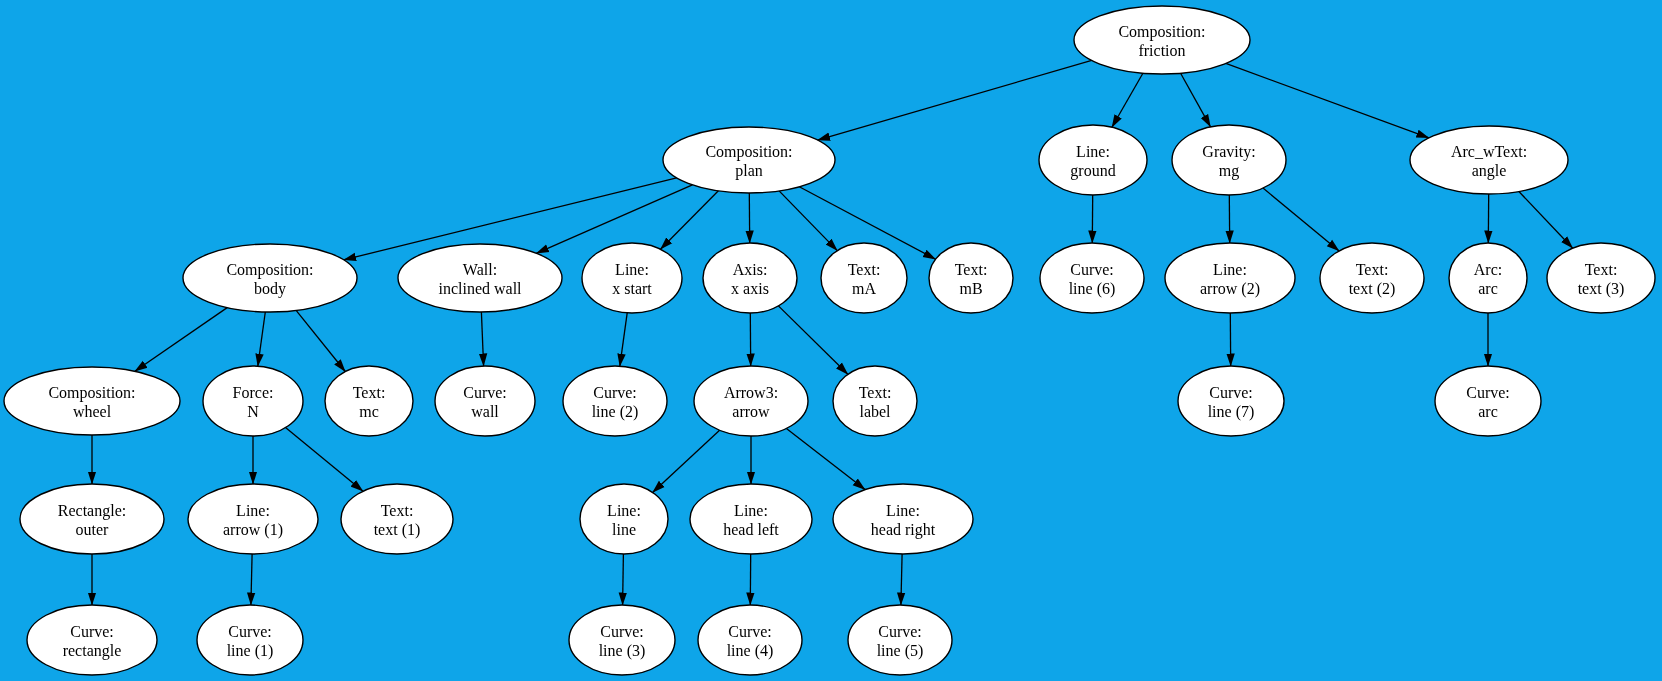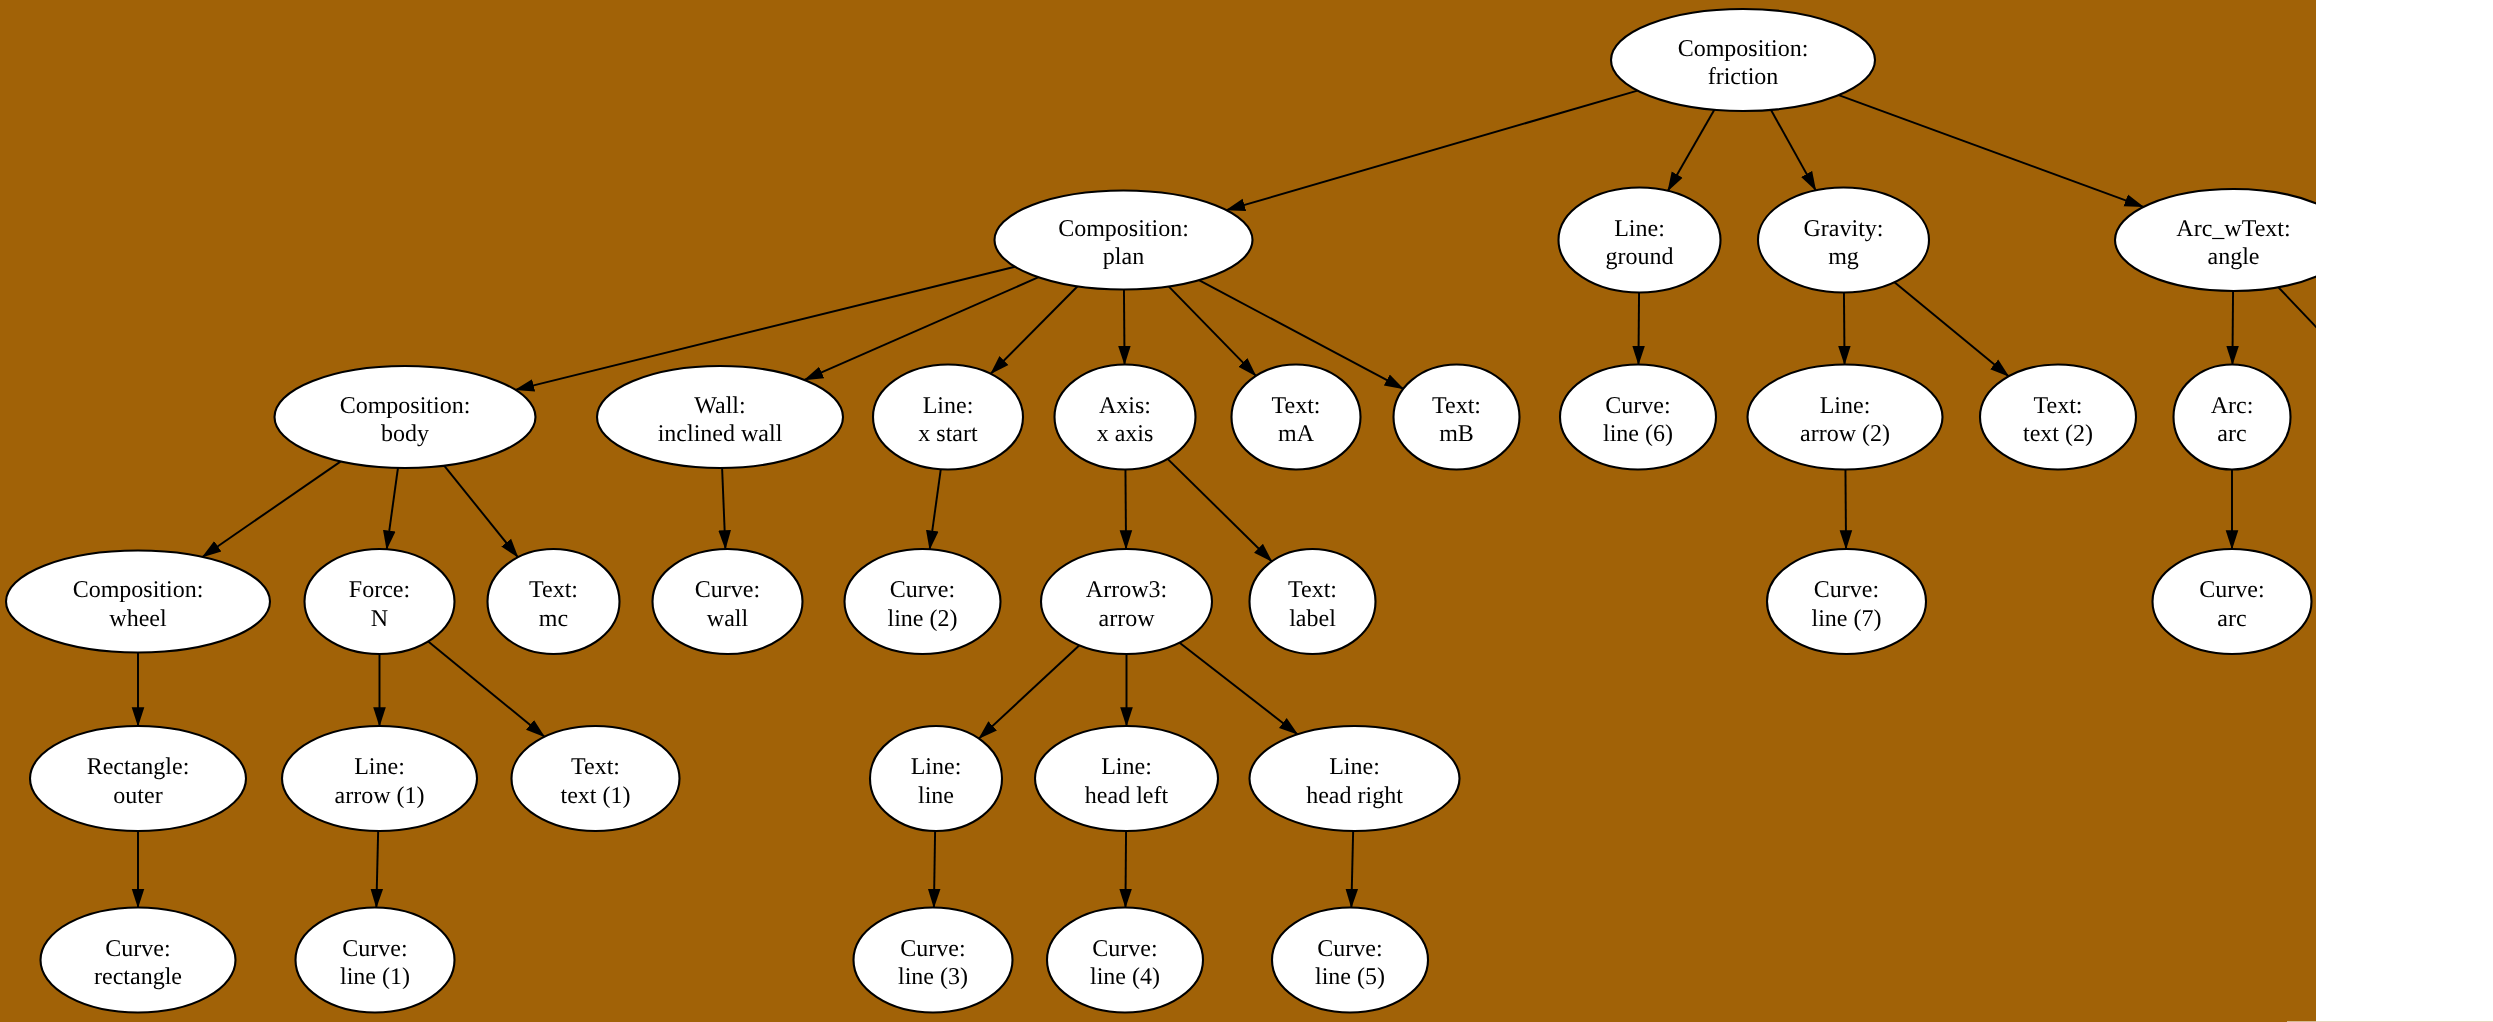--- a/index.html
+++ b/index.html
@@ -2,23 +2,23 @@
 <html><head>
 <meta charset="utf-8">
 <style>
   html, body {
     margin: 0;
     padding: 0;
     background: #ffffff;
   }
   .canvas-wrap {
     position: relative;
-    width: 1544px;
+    width: 1662px;
     height: 681px;
-    background: #a16207;
+    background: #0ea5e9;
     overflow: hidden;
     font-family: "Liberation Serif", "DejaVu Serif", serif;
   }
   svg text {
     font-family: "Liberation Serif", "DejaVu Serif", serif;
     fill: #000000;
   }
 </style>
 </head>
 <body>

